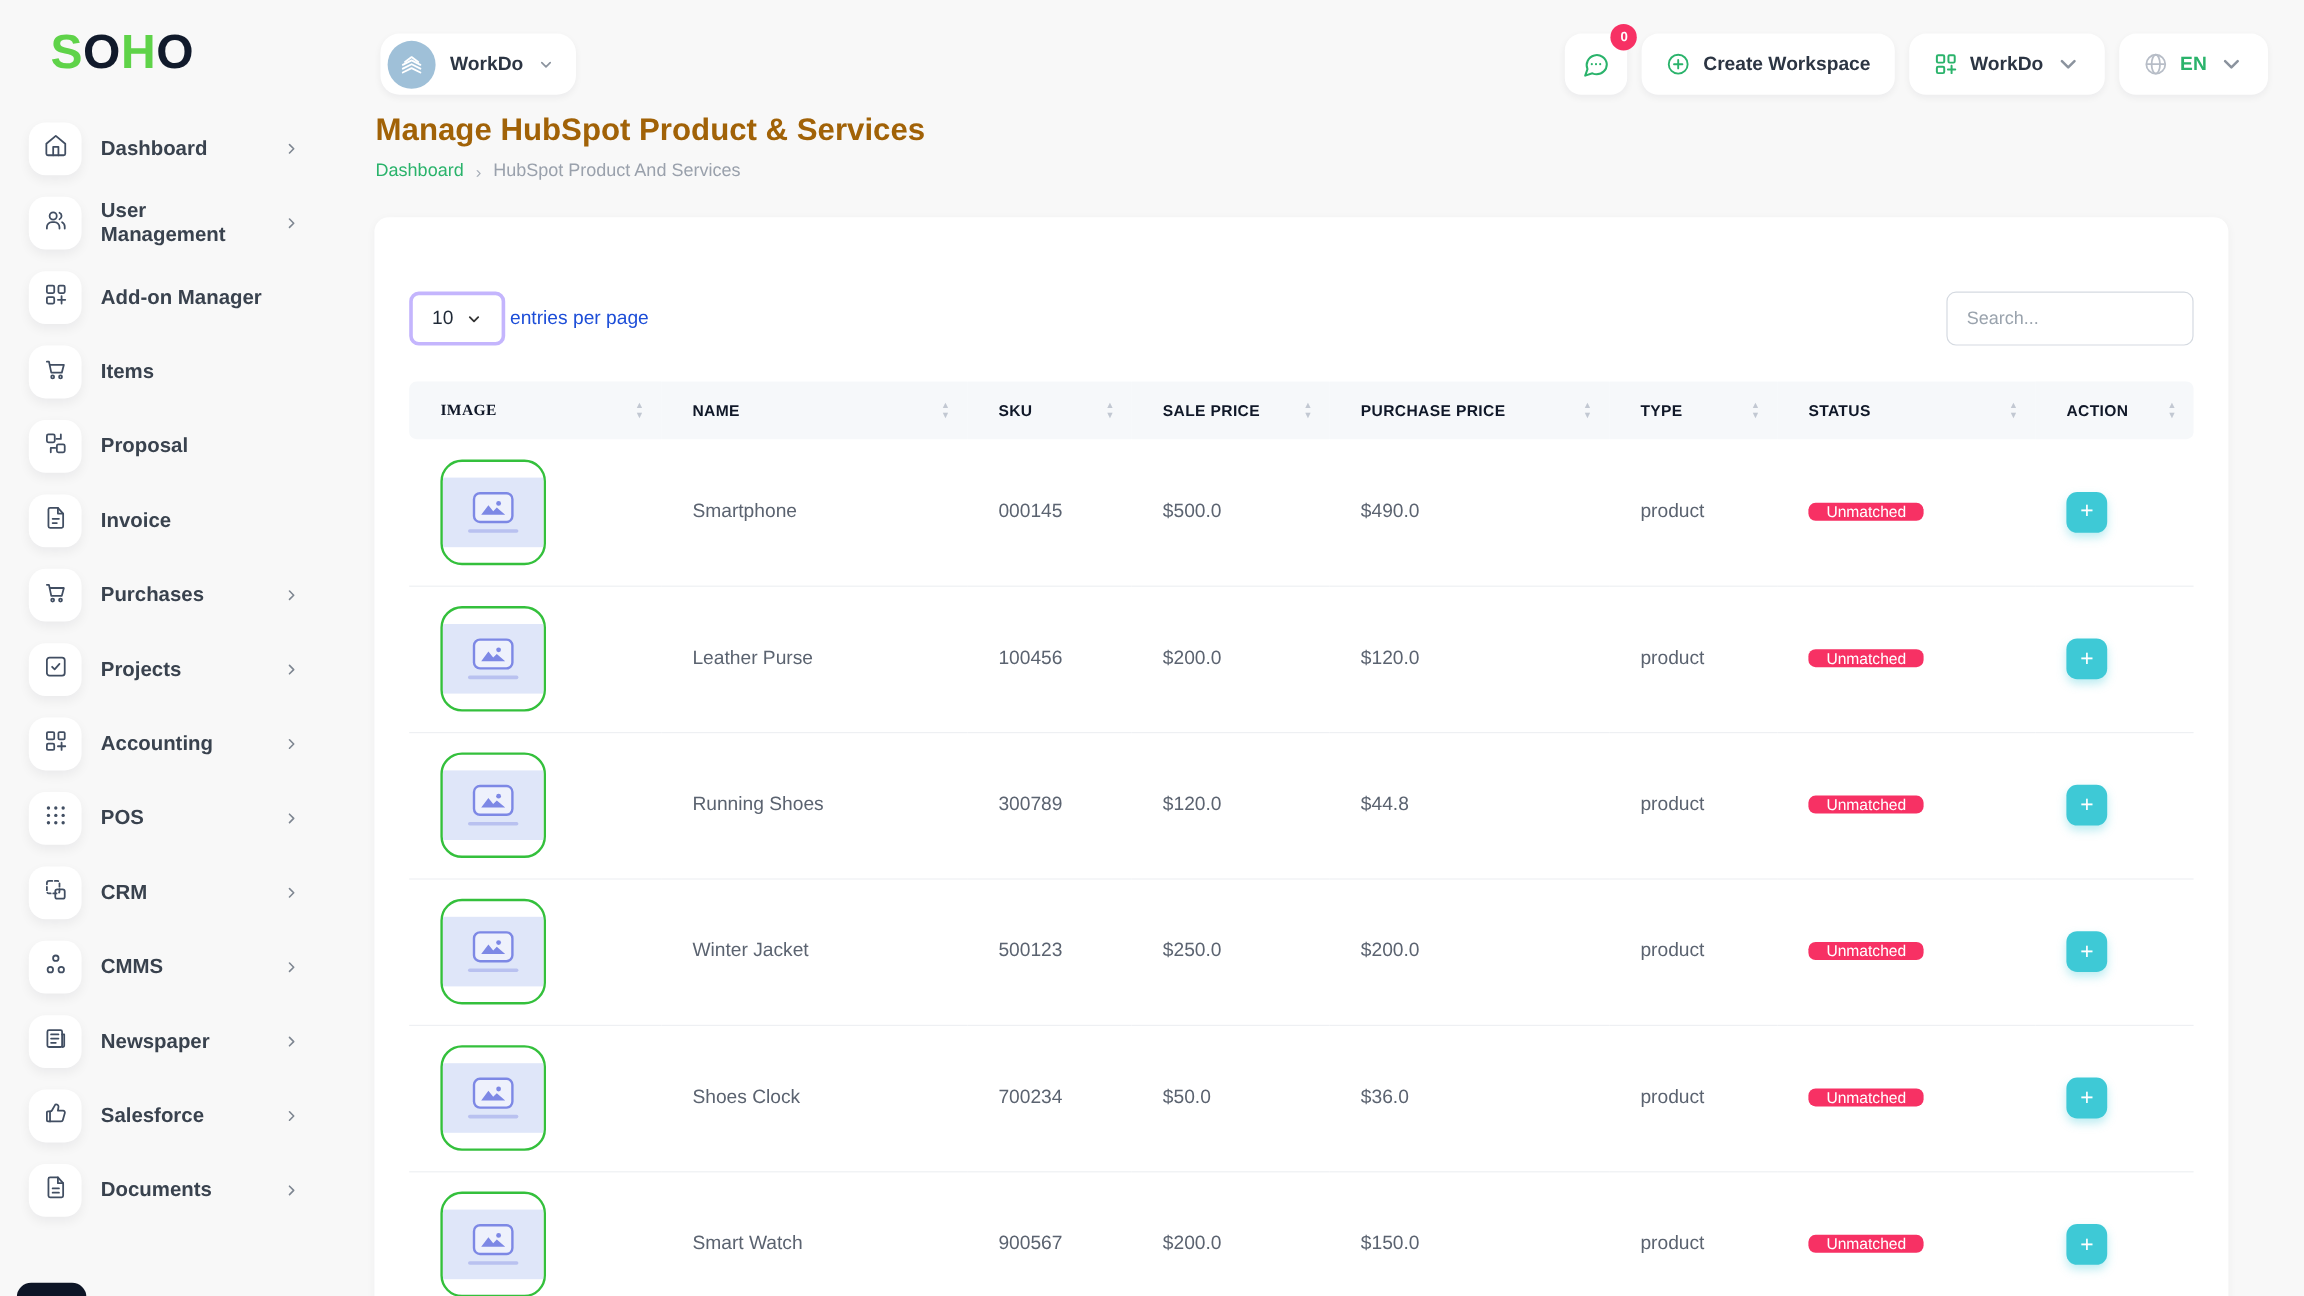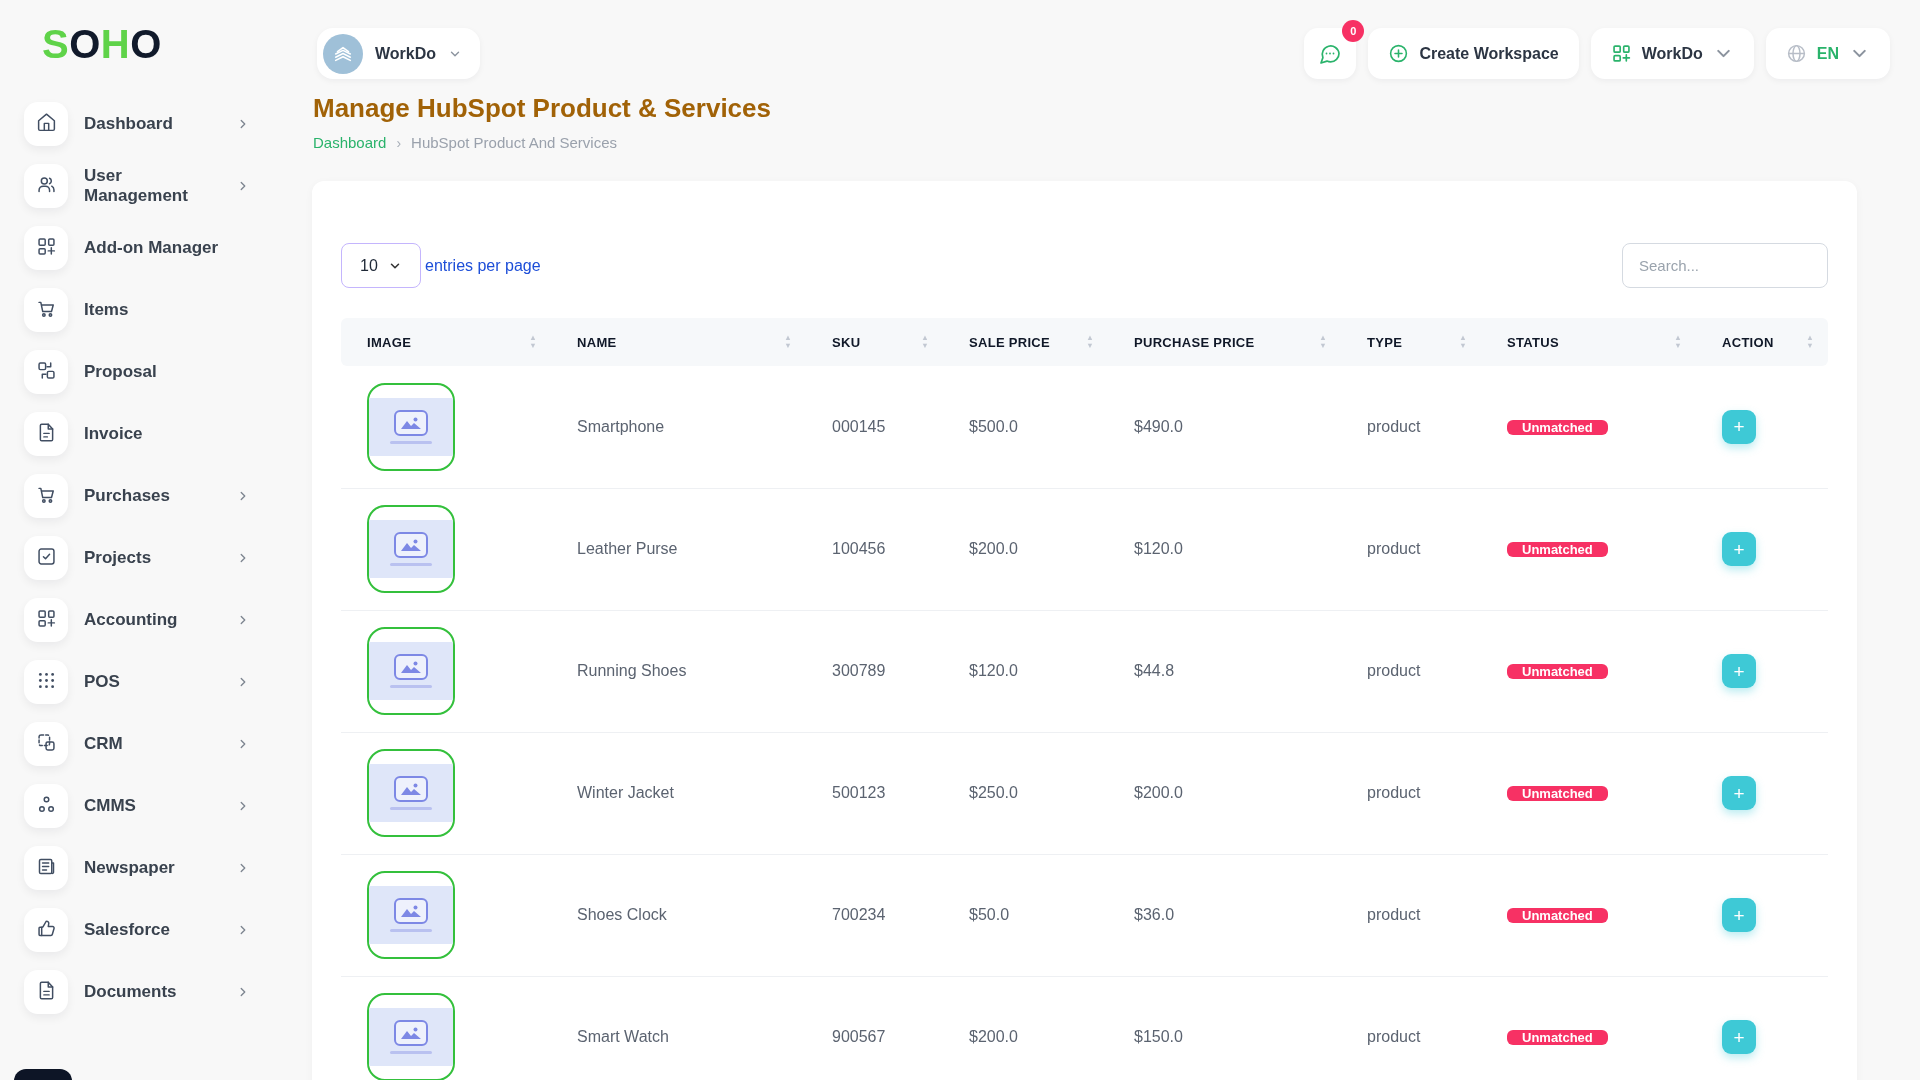--- a/index.html
+++ b/index.html
@@ -54,55 +54,55 @@
   .page-title { margin:14px 0 0 1px; font-size:26px; font-weight:700; color:#a16207; }
   .breadcrumb { margin:10px 0 0 1px; font-size:15px; display:flex; align-items:center; gap:10px; }
   .crumb-link { color:var(--accent-green); cursor:pointer; }
   .crumb-sep { color:#a7aeb8; font-size:14px; }
   .crumb-cur { color:#9aa1ac; }
 
   
   .card { margin:30px 63px 0 0; background:#fff; border-radius:12px; min-height:910px;
           padding:62px 29px 20px; box-shadow:0 2px 8px rgba(16,24,40,.04); }
   .table-controls { display:flex; align-items:center; }
-  .entries-select { width:80px; height:45px; border:1px solid #c4b5fd; border-radius:8px;
+  .entries-select { width:80px; height:45px; border:3px solid #c4b5fd; border-radius:8px;
                     background:#fff; display:flex; align-items:center; justify-content:center;
                     gap:10px; font-size:16px; color:#1f2937; cursor:pointer; }
   .entries-select .chev { color:#333; }
   .entries-label { margin-left:4px; font-size:16px; color:#1d4ed8; }
   .search-input { margin-left:auto; width:206px; height:45px; border:1px solid #d5dae1;
                   border-radius:8px; padding:0 16px; font-size:15px; color:#2c3543;
                   font-family:"Liberation Sans", sans-serif; outline:none; }
   .search-input::placeholder { color:#9aa3ad; }
 
   table { margin-top:30px; width:100%; border-collapse:collapse; table-layout:fixed; }
   thead th { background:#f6f8fa; height:48px; text-align:left; padding:0 0 0 26px;
              font-size:13px; font-weight:700; letter-spacing:.3px; color:#101828; }
-  thead th:first-child { border-radius:6px 0 0 6px; }
+  thead th:first-child { border-radius:6px 0 0 6px;font-family:Liberation Serif, serif; }
   thead th:last-child  { border-radius:0 6px 6px 0; }
   .th-inner { display:flex; align-items:center; justify-content:space-between; padding-right:14px; }
   .sort { display:flex; flex-direction:column; gap:1px; color:#c2c8d2; font-size:7.5px;
           line-height:.85; cursor:pointer; }
   tbody td { height:122px; padding-left:26px; border-bottom:1px solid #eef0f3;
              font-size:16px; color:#5b6370; vertical-align:middle; }
   .col-image{width:210px;} .col-name{width:255px;} .col-sku{width:137px;}
   .col-sale{width:165px;} .col-purchase{width:233px;} .col-type{width:140px;}
   .col-status{width:215px;} .col-action{width:auto;}
 
   .thumb { width:88px; height:88px; border:2px solid var(--thumb-green); border-radius:18px;
            background:#fff; display:flex; align-items:center; justify-content:center; overflow:hidden; }
   .thumb-band { width:100%; height:58px; background:#dfe6f9; display:flex; flex-direction:column;
                 align-items:center; justify-content:center; gap:5px; }
   .ph-frame { width:34px; height:26px; border:2px solid #7d88e5; border-radius:6px;
               display:flex; align-items:center; justify-content:center; background:#eef1fc; }
   .ph-frame svg { width:24px; height:16px; }
   .ph-caption { width:42px; height:3px; border-radius:2px; background:#b9c1f0; }
 
   .status-badge { display:inline-block; background:var(--badge-pink); color:#fff; font-size:13px;
-                  font-weight:700; padding:0 15px; border-radius:6px; }
+                  font-weight:400; padding:0 15px; border-radius:6px; }
   .plus-btn { width:34px; height:34px; border:none; border-radius:9px; background:var(--action-cyan);
               color:#fff; font-size:19px; line-height:1; cursor:pointer;
               display:flex; align-items:center; justify-content:center;
               box-shadow:0 4px 8px rgba(62,201,214,.35); }
 </style>
 </head>
 <body>
 
 <aside class="sidebar">
   <div class="logo" id="logo"><span class="tone-green">S</span><span class="tone-dark">O</span><span class="tone-green">H</span><span class="tone-dark">O</span></div>

